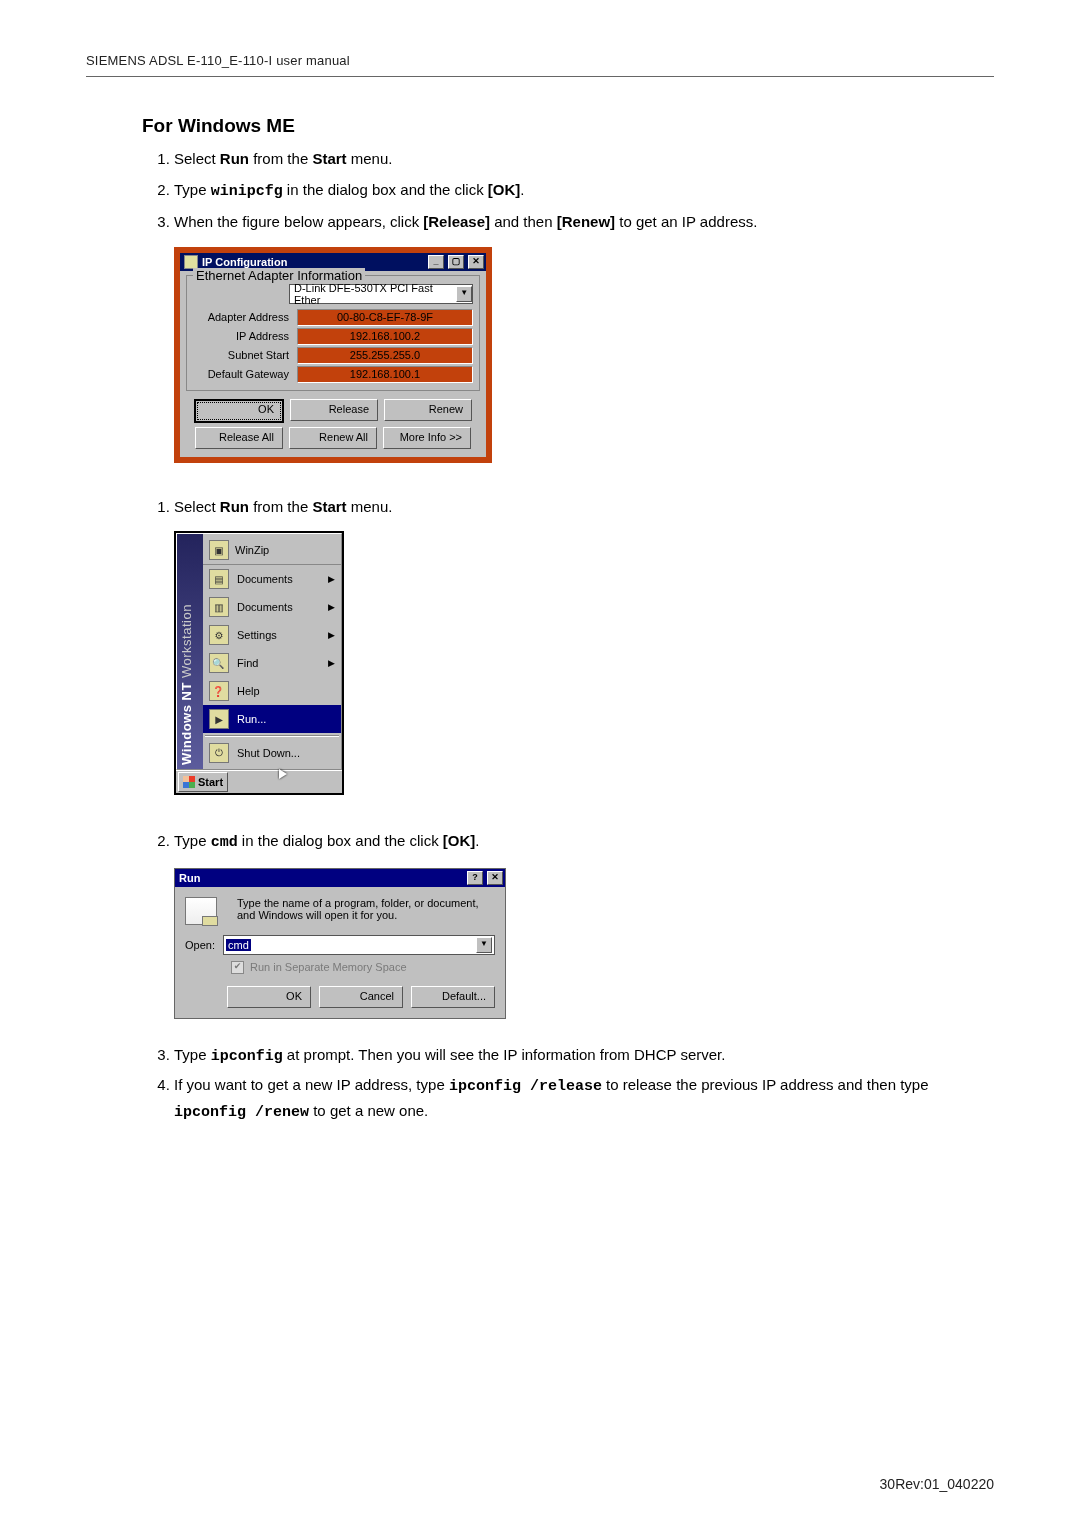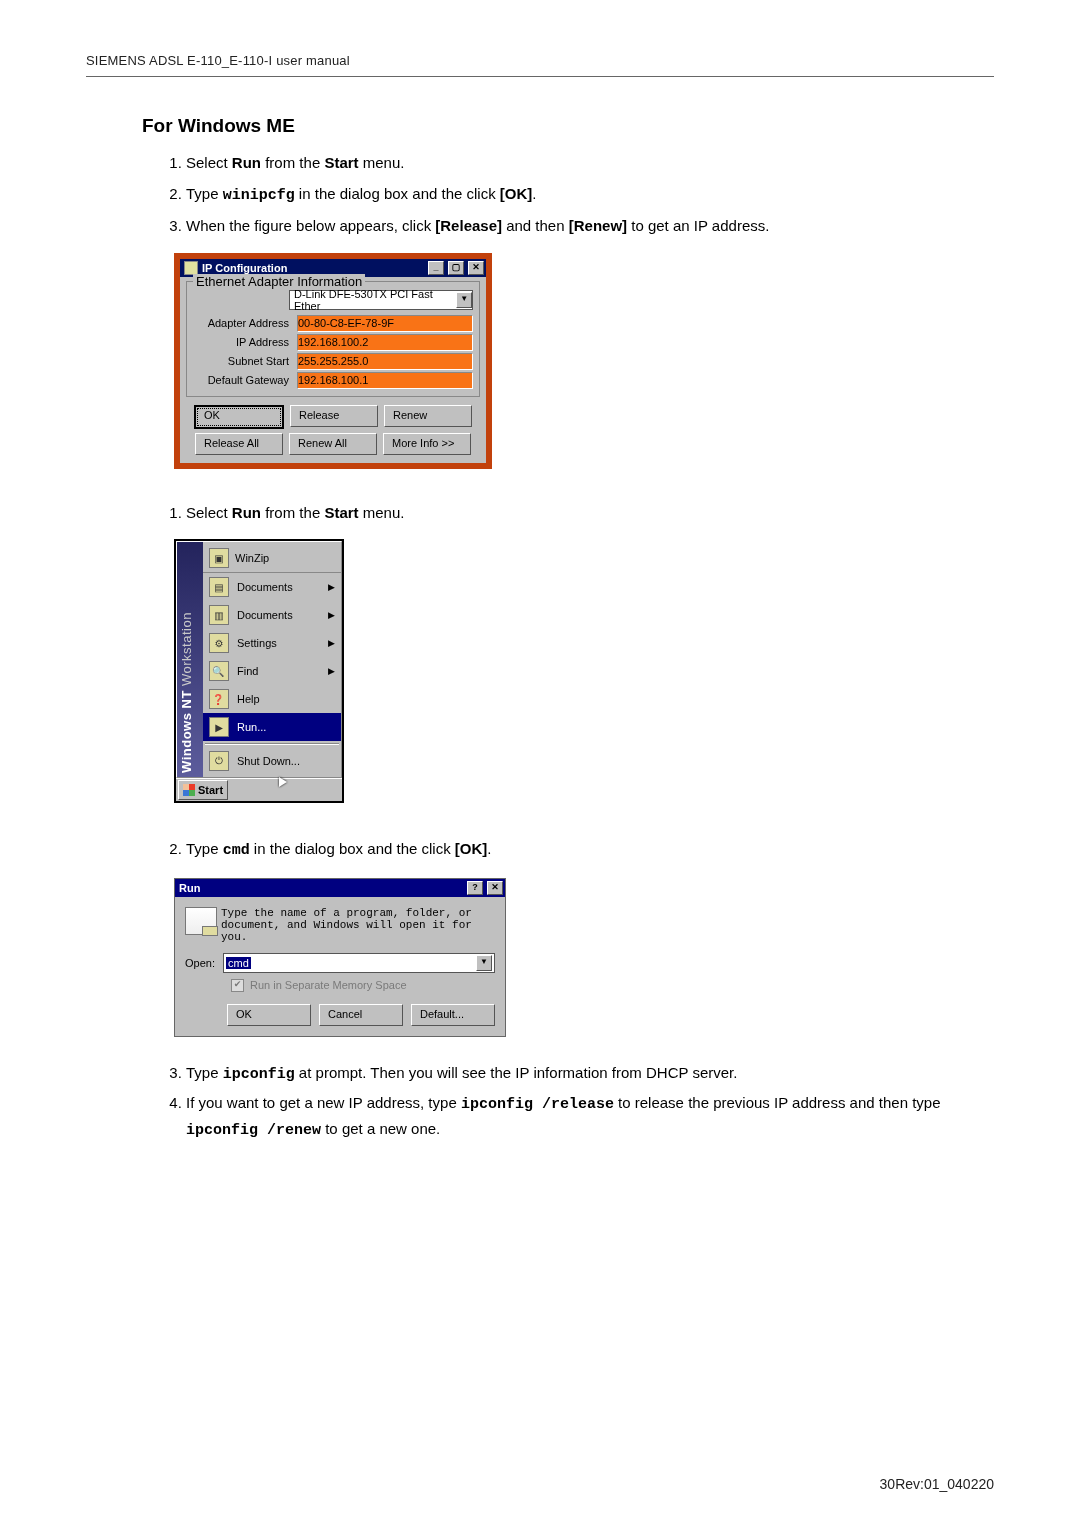--- a/index.html
+++ b/index.html
@@ -31,21 +31,21 @@
     margin-left: 56px;
     margin-bottom: 30px;
   }
   .section h2 {
     font-size: 19px;
     font-weight: 700;
     margin: 0 0 8px 0;
   }
   ol.steps {
     list-style: decimal;
-    margin: 12px;
+    margin: 0;
     padding-left: 32px;
     font-size: 15px;
     line-height: 1.9;
   }
   ol.steps li {
     margin-bottom: 2px;
   }
   .bold { font-weight: 700; }
   .mono { font-family: "Courier New", monospace; font-weight: 700; }
 
@@ -132,46 +132,46 @@
     height: 19px;
     gap: 4px;
   }
   .kv-label {
     width: 96px;
     text-align: right;
     padding-right: 4px;
   }
   .kv-val {
     flex: 1;
-    background: #f97316;
+    background: #c2410c;
     border-top: 1px solid #888;
     border-left: 1px solid #888;
     border-right: 1px solid #fff;
     border-bottom: 1px solid #fff;
     height: 15px;
     line-height: 15px;
-    text-align: left;
+    text-align: center;
   }
   .btnrow {
     display: flex;
     justify-content: center;
     gap: 6px;
     padding: 2px 0;
   }
   .btn95 {
     height: 20px;
     min-width: 70px;
     padding: 0 8px;
     background: #c0c0c0;
     border: 1px solid #fff;
     border-right-color: #555;
     border-bottom-color: #555;
     font-size: 11px;
     line-height: 18px;
-    text-align: left;
+    text-align: right;
   }
   .btn95.focus {
     outline: 1px dotted #000;
     outline-offset: -4px;
     border: 2px solid #000;
     line-height: 16px;
     height: 20px;
   }
 
   
@@ -263,21 +263,21 @@
     border: 1px solid #666;
     background: #c0c0c0;
     font-family: Tahoma, Arial, sans-serif;
     font-size: 11px;
   }
   .rundlg .titlebar {
     background: #000080;
   }
   .run-body { padding: 10px 10px 10px 10px; }
   .run-top {
-    display: flex; gap: 4px; align-items: flex-start; margin-bottom: 10px; font-family: Liberation Mono, monospace;
+    display: flex; gap: 20px; align-items: flex-start; margin-bottom: 10px;
   }
   .run-icon {
     width: 30px; height: 26px;
     border: 1px solid #777;
     background: linear-gradient(#fff,#eee);
     position: relative;
   }
   .run-icon::after {
     content: "";
     position: absolute;

